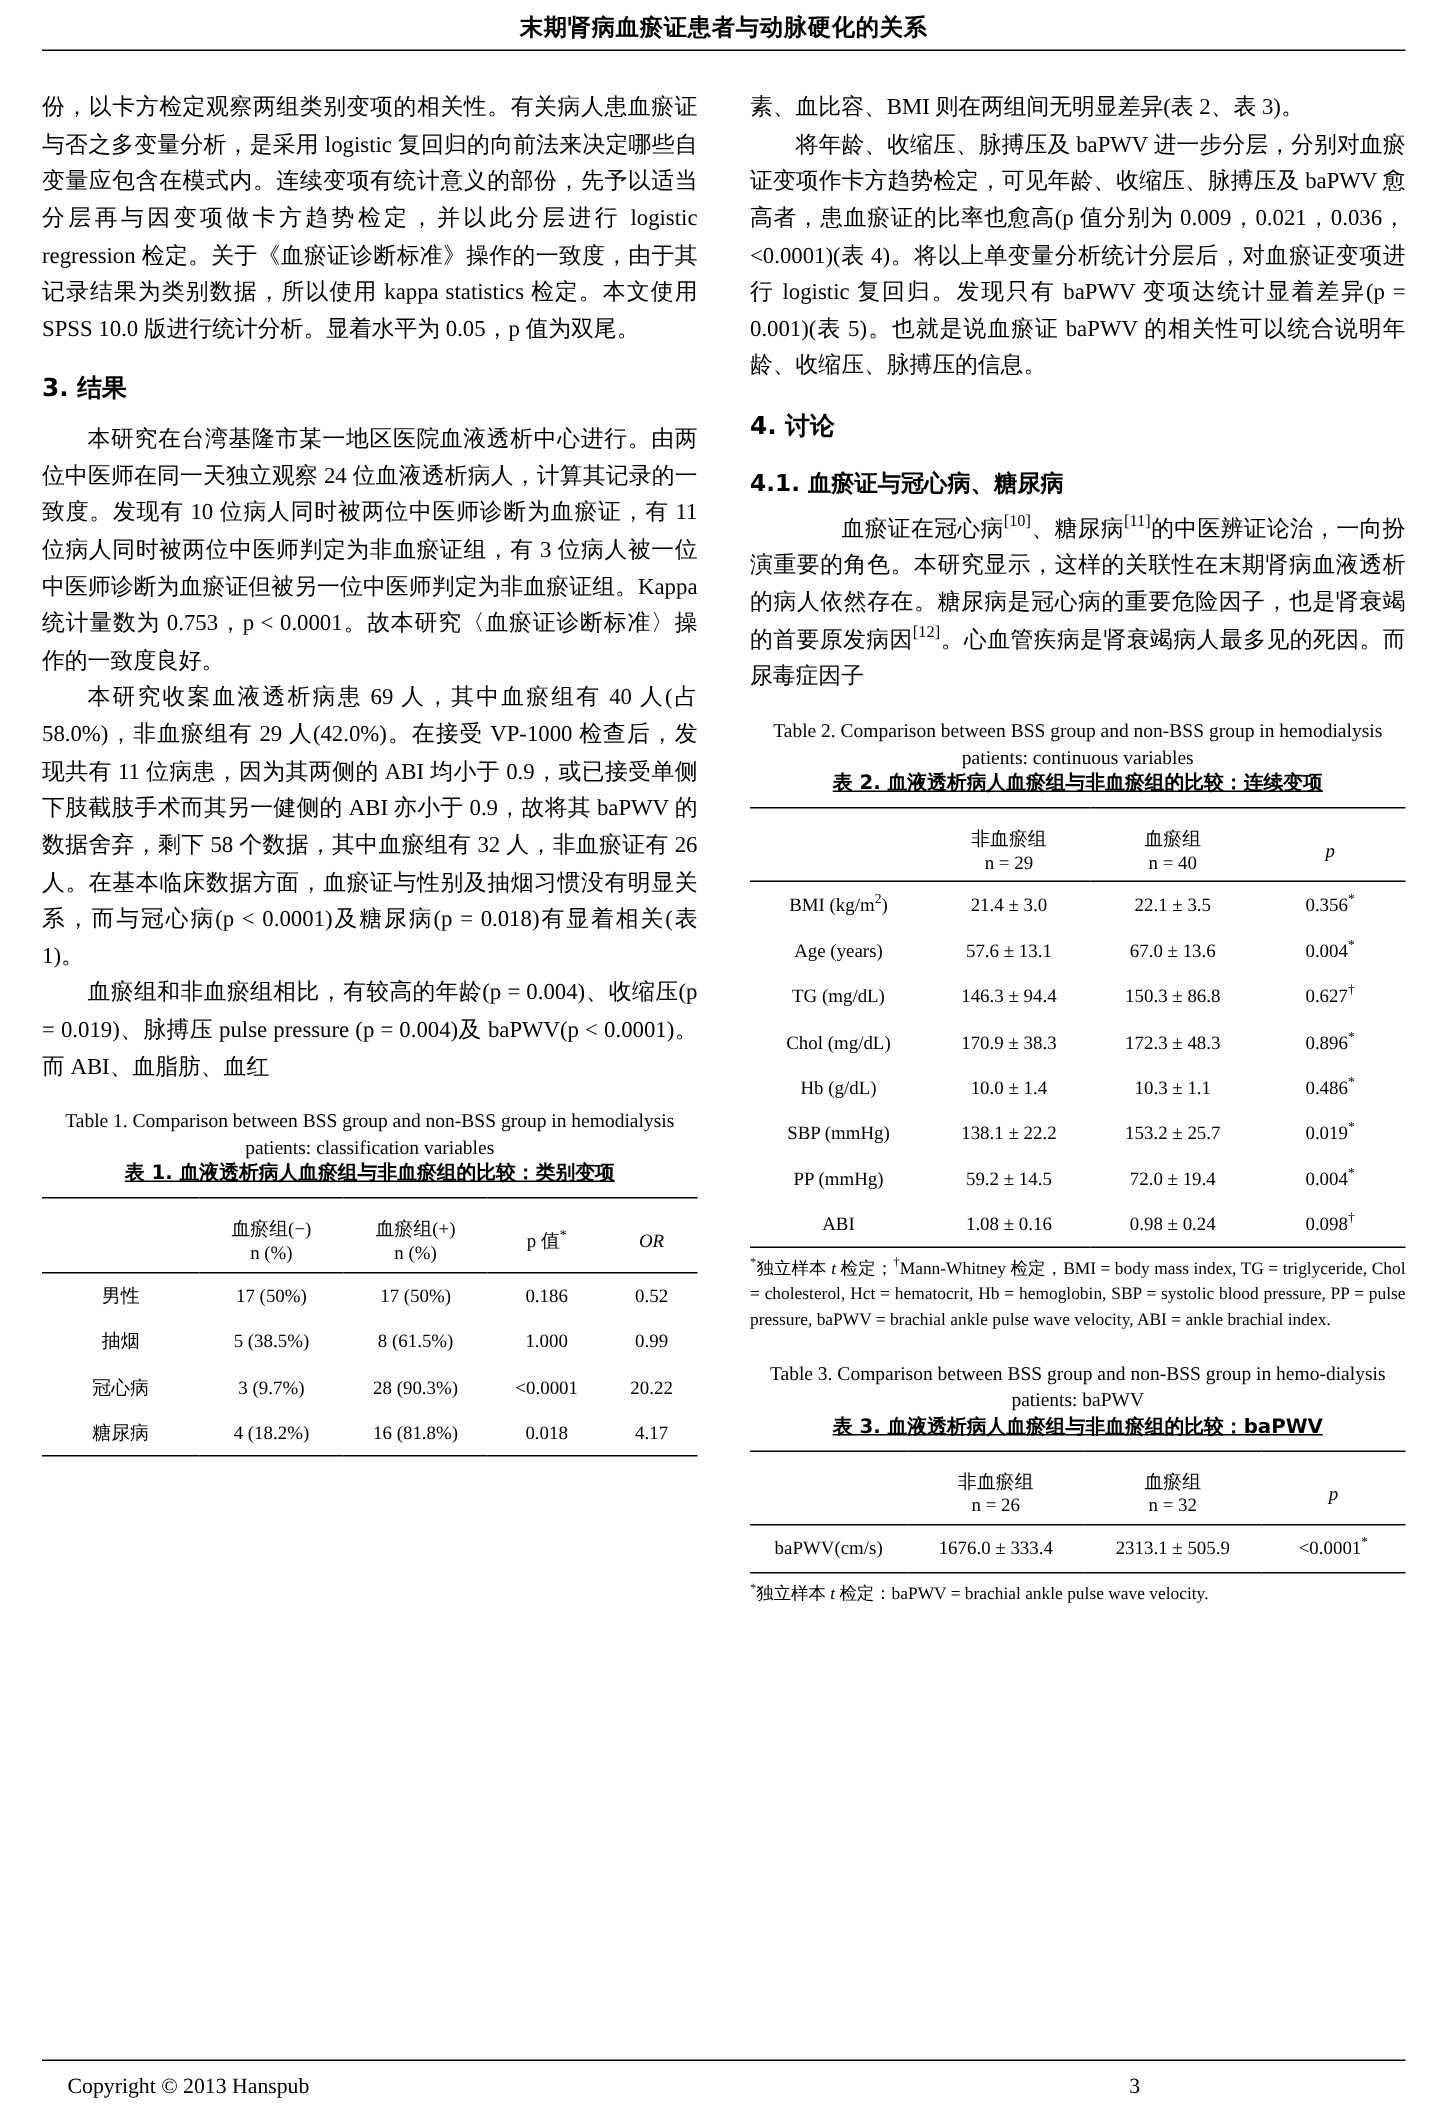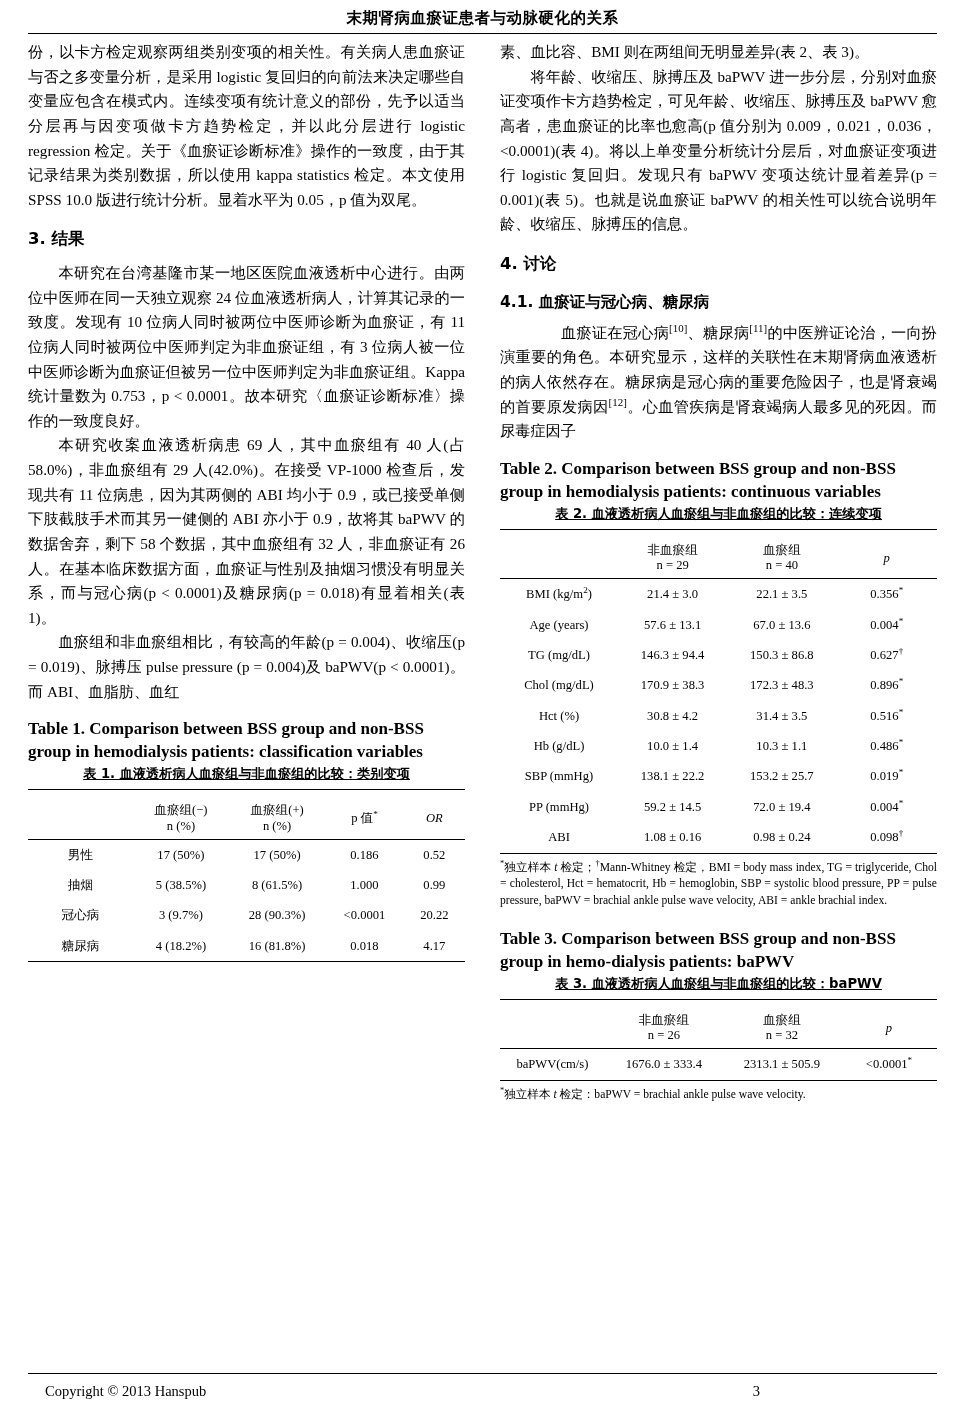--- a/index.html
+++ b/index.html
@@ -36,21 +36,21 @@
   .head-rule {
     position: absolute;
     top: 33px;
     left: 28px;
     width: 909px;
     border-top: 1px solid #000;
   }
   
   .col {
     position: absolute;
-    top: 40px;
+    top: 60px;
     width: 437px;
     font-size: 15.2px;
     line-height: 1.62;
     text-align: justify;
   }
   .col-left  { left: 28px; }
   .col-right { left: 500px; }
 
   p.body {
     margin: 0 0 0 0;
@@ -71,23 +71,23 @@
     font-weight: bold;
     font-family: "DejaVu Sans", sans-serif;
     margin: 12px 0 6px 0;
   }
   sup { font-size: 0.72em; vertical-align: super; line-height: 0; }
   i, .ital { font-style: italic; }
 
   
   .tbl-wrap { margin-top: 14px; }
   .tbl-caption {
-    text-align: left;
-    font-size: 17px;
-    font-weight: bold;
+    text-align: center;
+    font-size: 13px;
+    font-weight: normal;
     line-height: 1.35;
     margin-bottom: 1px;
   }
   .tbl-caption-cn {
     text-align: center;
     font-size: 13.2px;
     font-weight: bold;
     font-family: "DejaVu Sans", sans-serif;
     line-height: 1.35;
     margin-bottom: 6px;
@@ -277,26 +277,20 @@
             <td>150.3 ± 86.8</td>
             <td><span>0.627</span><sup>†</sup></td>
           </tr>
           <tr>
             <td class="rowlab">Chol (mg/dL)</td>
             <td>170.9 ± 38.3</td>
             <td>172.3 ± 48.3</td>
             <td><span>0.896</span><sup>*</sup></td>
           </tr>
           <tr>
-            <td class="rowlab">Hct (%)</td>
-            <td>30.8 ± 4.2</td>
-            <td>31.4 ± 3.5</td>
-            <td><span>0.516</span><sup>*</sup></td>
-          </tr>
-          <tr>
             <td class="rowlab">Hb (g/dL)</td>
             <td>10.0 ± 1.4</td>
             <td>10.3 ± 1.1</td>
             <td><span>0.486</span><sup>*</sup></td>
           </tr>
           <tr>
             <td class="rowlab">SBP (mmHg)</td>
             <td>138.1 ± 22.2</td>
             <td>153.2 ± 25.7</td>
             <td><span>0.019</span><sup>*</sup></td>

